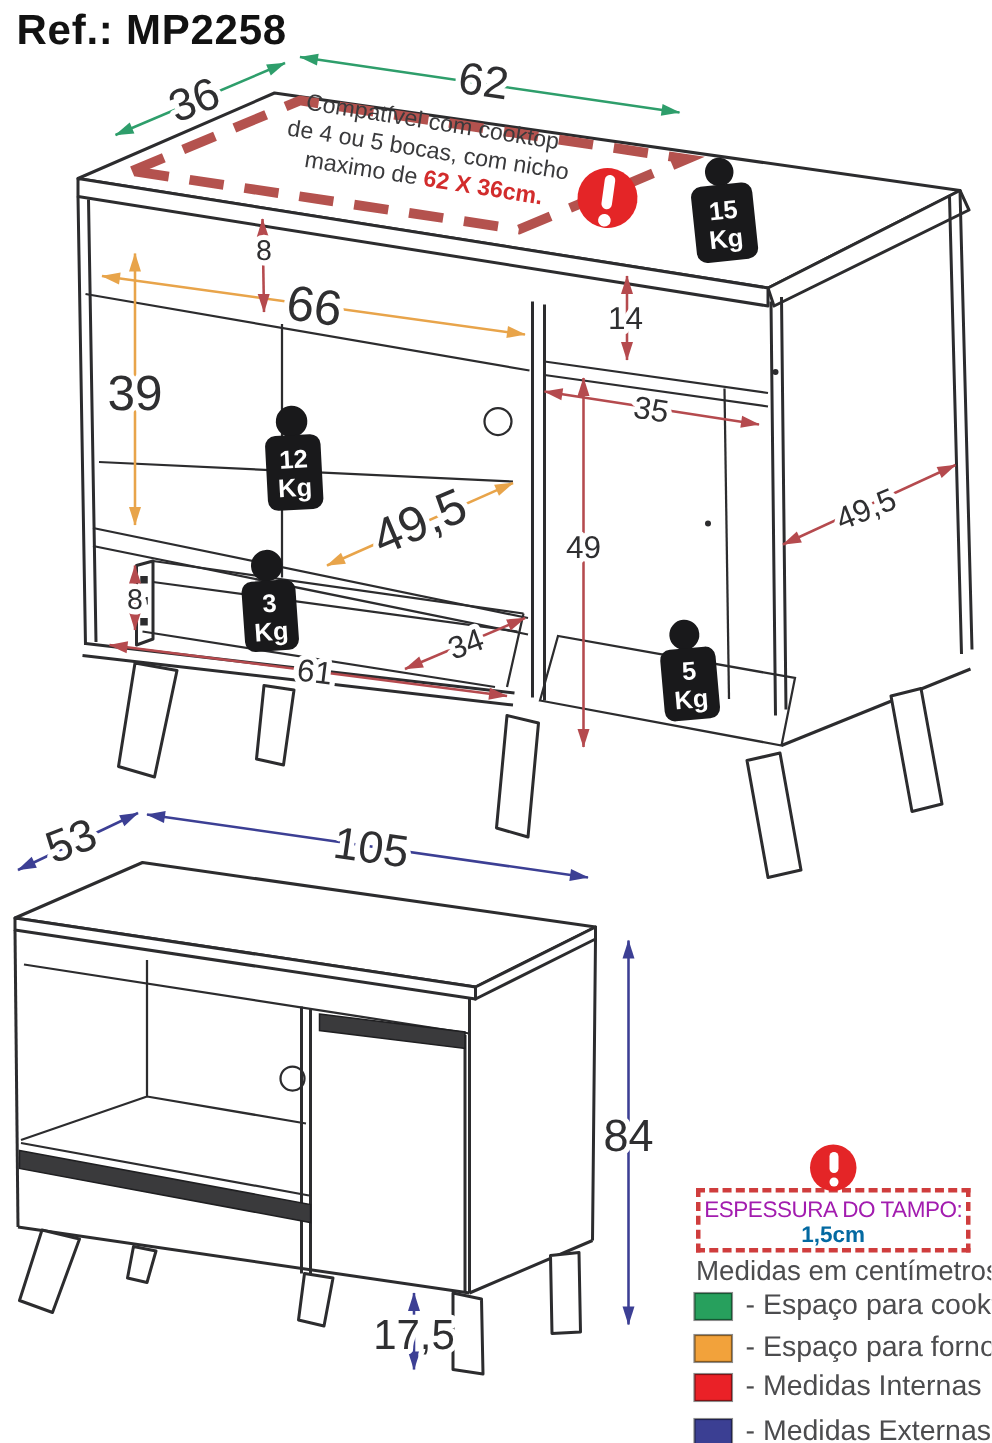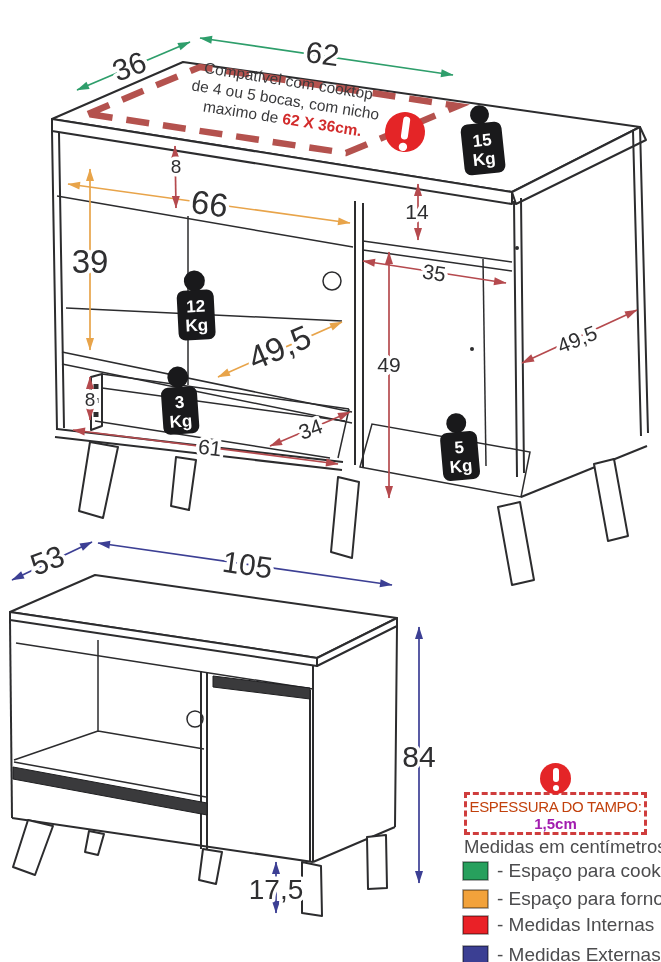--- a/index.html
+++ b/index.html
@@ -28,33 +28,34 @@
   #legend{position:absolute;left:455px;top:758px;width:206px;
           color:#4c4c4e;}
   #warn-icon{position:absolute;left:85px;top:5px;width:31px;height:31px;border-radius:50%;
              background:#e42527;z-index:2;}
   #warn-icon .bar{position:absolute;left:12.5px;top:5px;width:6px;height:14px;
                   border-radius:3px;background:#fff;}
   #warn-icon .dot{position:absolute;left:12.5px;top:22px;width:6px;height:6px;
                   border-radius:50%;background:#fff;}
   #warn-box{position:absolute;left:9px;top:34px;width:177px;height:34px;
             border:3px dashed #cf3d3d;text-align:center;padding-top:3px;background:#fff;}
-  #warn-box .l1{font-size:15px;color:#c2410c;letter-spacing:-.3px;}
-  #warn-box .l2{font-size:15px;font-weight:bold;color:#a21caf;}
+  #warn-box .l1{font-size:15px;color:#a21caf;letter-spacing:-.3px;}
+  #warn-box .l2{font-size:15px;font-weight:bold;color:#0369a1;}
   #units-note{position:absolute;left:9px;top:78px;font-size:18.5px;color:#4c4c4e;
               white-space:nowrap;}
   .lrow{position:absolute;left:7px;height:22px;display:flex;align-items:center;}
   .lrow svg{position:static;flex:0 0 auto;}
   .lrow span{margin-left:8px;font-size:19px;color:#4c4c4e;white-space:nowrap;}
 </style>
 </head>
 <body>
 
 <div id="stage">
 
+  <div id="page-title">Ref.: MP2258</div>
 
   <svg width="661" height="962" viewBox="0 0 661 962">
     <defs>
       <marker id="mG" markerWidth="14" markerHeight="10" refX="12.5" refY="5" orient="auto-start-reverse" markerUnits="userSpaceOnUse">
         <path d="M0.5,1 L13,5 L0.5,9 Z" fill="#2e9e6b"></path>
       </marker>
       <marker id="mO" markerWidth="14" markerHeight="10" refX="12.5" refY="5" orient="auto-start-reverse" markerUnits="userSpaceOnUse">
         <path d="M0.5,1 L13,5 L0.5,9 Z" fill="#e8a44a"></path>
       </marker>
       <marker id="mR" markerWidth="14" markerHeight="10" refX="12.5" refY="5" orient="auto-start-reverse" markerUnits="userSpaceOnUse">

